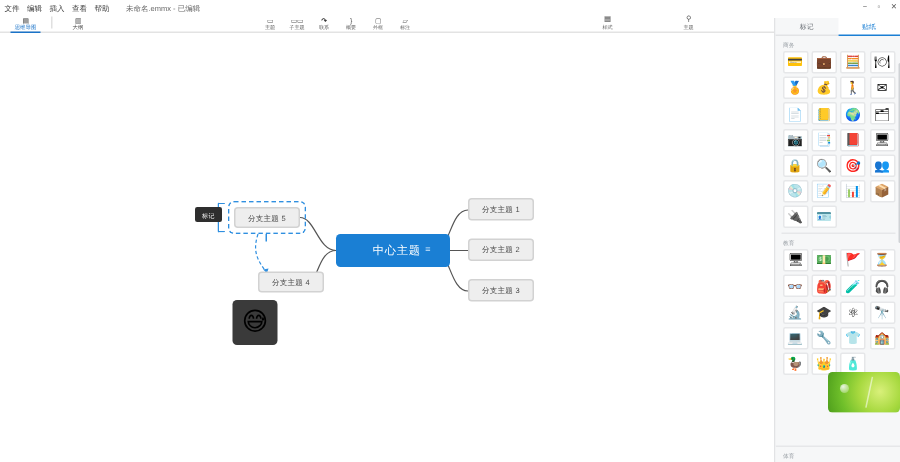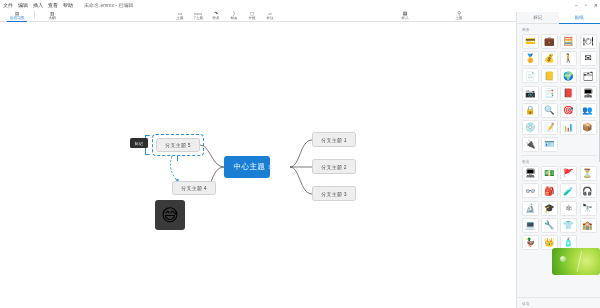--- a/index.html
+++ b/index.html
@@ -241,21 +241,21 @@
       <path d="M290,145 C300,145 302,145 312,145" fill="none" stroke="#555" stroke-width="0.8"></path>
       <path d="M290,145 C300,145 300,172 312,172" fill="none" stroke="#555" stroke-width="0.8"></path>
 
       <path d="M224,145 C212,145 210,123 200,123" fill="none" stroke="#555" stroke-width="0.8"></path>
       <path d="M224,145 C212,145 212,166 206,166" fill="none" stroke="#555" stroke-width="0.8"></path>
 
       <path d="M172,134 C168,146 172,152 178,160" fill="none" stroke="#2f8fe0" stroke-width="0.8" stroke-dasharray="2.2,1.6"></path>
       <path d="M178,160 l-2.6,-2.4 l3.6,-0.6 z" fill="#2f8fe0"></path>
     </svg>
 
-    <div class="node center" style="left:224px; top:134px; width:46px; height:22px;padding-left:12px;">
+    <div class="node center" style="left:224px; top:134px; width:76px; height:22px;padding-left:12px;">
       <span>中心主题</span>
       <span class="ctr-icon">≡</span>
     </div>
 
     <div class="node" style="left:312px; top:110px; width:44px; height:15px;">
       <span>分支主题 1</span>
     </div>
     <div class="node" style="left:312px; top:137px; width:44px; height:15px;">
       <span>分支主题 2</span>
     </div>

